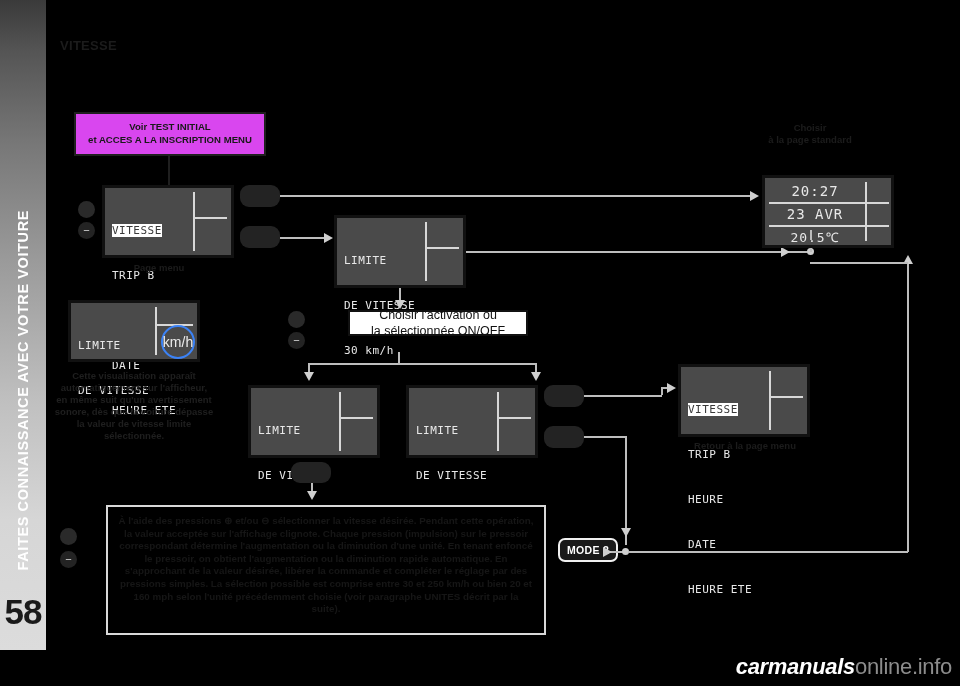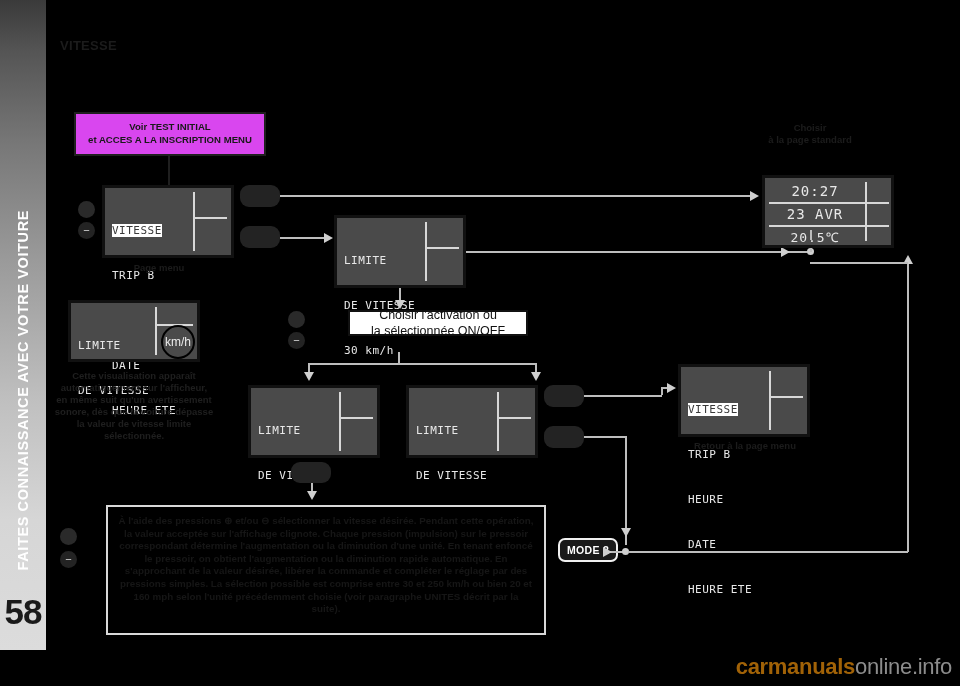--- a/index.html
+++ b/index.html
@@ -54,21 +54,21 @@
   .lcd-lines {
     position: absolute; left: 7px; top: 5px;
     font-family: "DejaVu Sans Mono", monospace; font-size: 11px; line-height: 15px;
     color: #e8e8e8; letter-spacing: 0.5px; white-space: pre;
   }
   .lcd-lines .hl { background: #ffffff; color: #3a3a3a; }
   .lcd-vsep { position: absolute; top: 4px; bottom: 4px; width: 2px; background: #d8d8d8; }
   .lcd-hsep { position: absolute; height: 2px; background: #d8d8d8; }
   .kmh-circle {
     position: absolute; width: 34px; height: 34px; border-radius: 50%;
-    border: 2px solid #000000; color: #ececec; font-size: 12px;
+    border: 2px solid #3b82f6; color: #ececec; font-size: 14px;
     display: flex; align-items: center; justify-content: center;
     font-family: "Liberation Sans", sans-serif;
   }
 
   
   .td-row {
     position: absolute; left: 0; width: 100%;
     font-family: "DejaVu Sans Mono", monospace; color: #e8e8e8;
     font-size: 14px; text-align: center; letter-spacing: 1px;
   }
@@ -141,21 +141,21 @@
 
   
   #footer {
     position: absolute; left: 0; bottom: 0; width: 960px; height: 36px;
     background: #000;
   }
   #watermark {
     position: absolute; right: 8px; bottom: 6px;
     color: #8c8c8c; font-size: 22px; letter-spacing: -0.3px;
   }
-  #watermark .bold { color: #a16207; font-weight: bold; }
+  #watermark .bold { color: #ffffff; font-weight: bold; font-style: italic; }
 </style>
 </head>
 <body>
 
 <div id="page">
 
   <div id="sidebar">
     <div id="sidebar-title">
       <span>FAITES CONNAISSANCE AVEC VOTRE VOITURE</span>
     </div>

